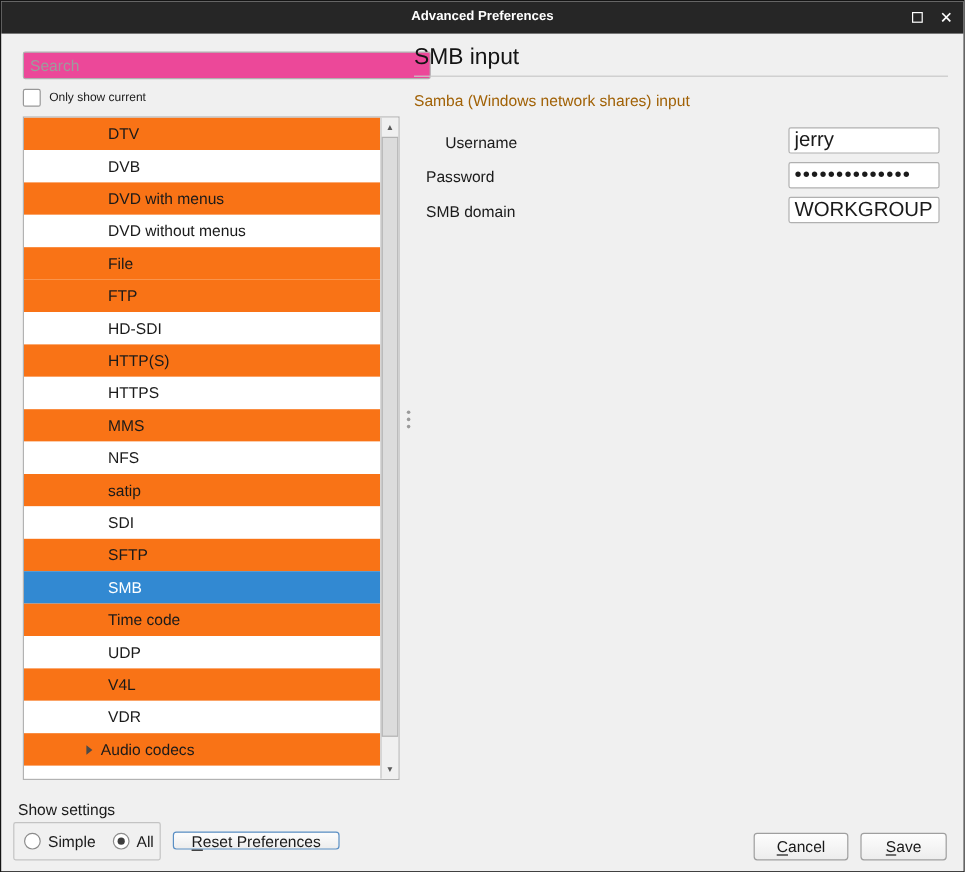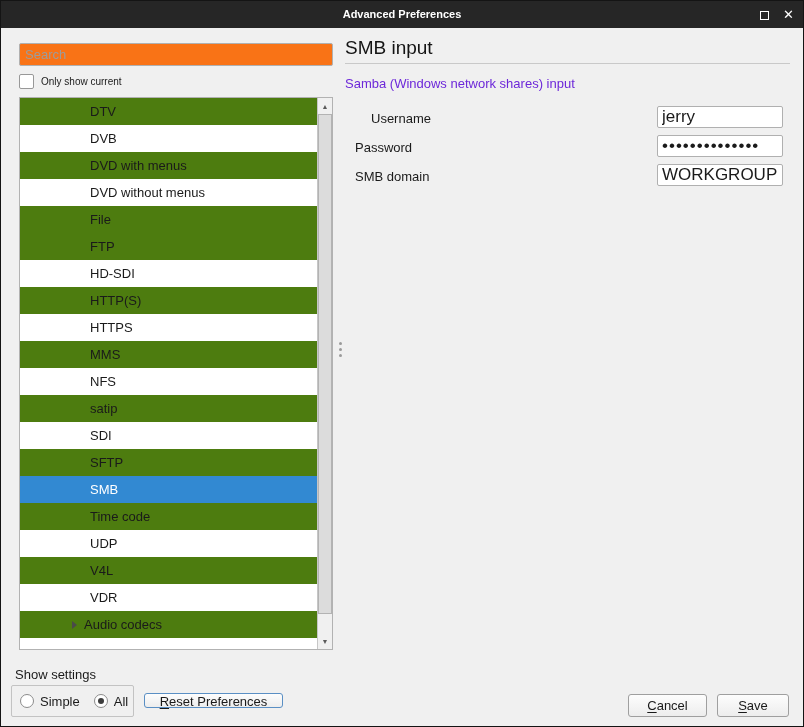--- a/index.html
+++ b/index.html
@@ -13,37 +13,37 @@
   .titlebar { position:absolute; top:0; left:0; right:0; height:27px; background:#262626; }
   .titlebar .title { position:absolute; left:0; right:0; top:0; height:27px;
                      line-height:27px; text-align:center; color:#ffffff;
                      font-size:11px; font-weight:bold; }
   .winbtns { position:absolute; right:9px; top:0; height:27px; display:flex;
              align-items:center; gap:14px; }
   .max-glyph { display:inline-block; width:9px; height:9px; border:1.5px solid #ffffff; }
   .close-glyph { color:#ffffff; font-size:13px; line-height:13px; }
 
   
-  .search { position:absolute; left:18px; top:42px; width:314px; height:23px;
-            border:1px solid #b0b0b0; border-radius:2px; background:#f97316;
+  .search { position:absolute; left:18px; top:42px; width:340px; height:23px;
+            border:1px solid #b0b0b0; border-radius:2px; background:#ec4899;
             font-family:inherit; font-size:13px; color:#1a1a1a; padding:0 5px; outline:none; }
   .search::placeholder { color:#9c9c9c; }
 
   .chk-row { position:absolute; left:18px; top:71px; height:18px; display:flex;
              align-items:center; gap:7px; }
   .checkbox { width:15px; height:15px; border:1px solid #989898; border-radius:2px;
               background:#ffffff; }
   .chk-label { font-size:10px; color:#1a1a1a; }
 
   .tree { position:absolute; left:18px; top:96px; width:314px; height:553px;
           background:#ffffff; border:1px solid #b2b2b2; overflow:hidden; }
   .tree-rows { position:absolute; left:0; top:0; width:297px; height:551px; overflow:hidden; }
   .trow { height:27px; line-height:27px; font-size:13px; color:#1a1a1a;
           padding-left:70px; background:#ffffff; white-space:nowrap; }
-  .trow.alt { background:#4d7c0f; }
+  .trow.alt { background:#f97316; }
   .trow.selected { background:#3289d2; color:#ffffff; }
   .trow.parent { padding-left:52px; display:flex; align-items:center; }
   .expander { width:0; height:0; border-left:5px solid #4a4a4a;
               border-top:4px solid transparent; border-bottom:4px solid transparent;
               margin-right:7px; flex:0 0 auto; }
 
   
   .vscroll { position:absolute; right:0; top:0; width:15px; height:551px;
              background:#f0f0f0; border-left:1px solid #c6c6c6; }
   .sb-btn { position:absolute; left:0; width:14px; height:16px; display:flex;
@@ -55,21 +55,21 @@
 
   
   .splitter { position:absolute; left:338px; top:341px; width:3px; height:16px; }
   .splitter .dot { width:3px; height:3px; border-radius:50%; background:#9a9a9a;
                    margin-bottom:3px; }
 
   
   .panel-title { position:absolute; left:344px; top:36px; font-size:19px; color:#141414; }
   .separator { position:absolute; left:344px; top:62px; width:445px; height:1px;
                background:#c9c9c9; }
-  .panel-subtitle { position:absolute; left:344px; top:75px; font-size:13px; color:#6d28d9; }
+  .panel-subtitle { position:absolute; left:344px; top:75px; font-size:13px; color:#a16207; }
 
   .field-label { position:absolute; left:354px; font-size:13px; color:#1a1a1a; }
   .field-input { position:absolute; left:656px; width:126px; height:22px;
                  border:1px solid #b0b0b0; border-radius:2px; background:#ffffff;
                  font-family:inherit; font-size:17px; color:#1a1a1a; padding:0 4px; outline:none; }
 
   
   .show-settings { position:absolute; left:14px; top:666px; font-size:13px; color:#1a1a1a; }
   .radio-group { position:absolute; left:10px; top:684px; width:123px; height:32px;
                  border:1px solid #c3c3c3; border-radius:2px; display:flex;

